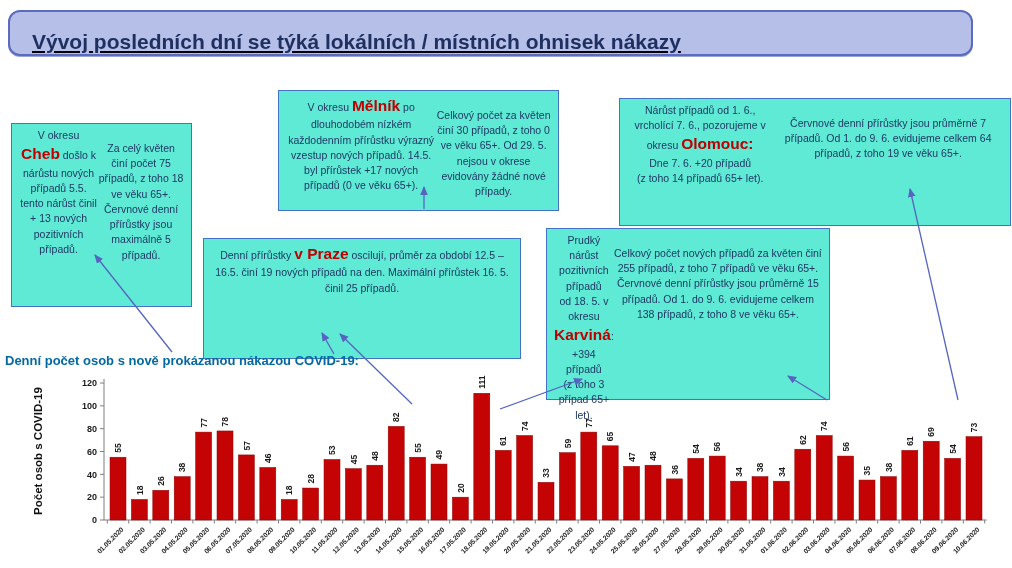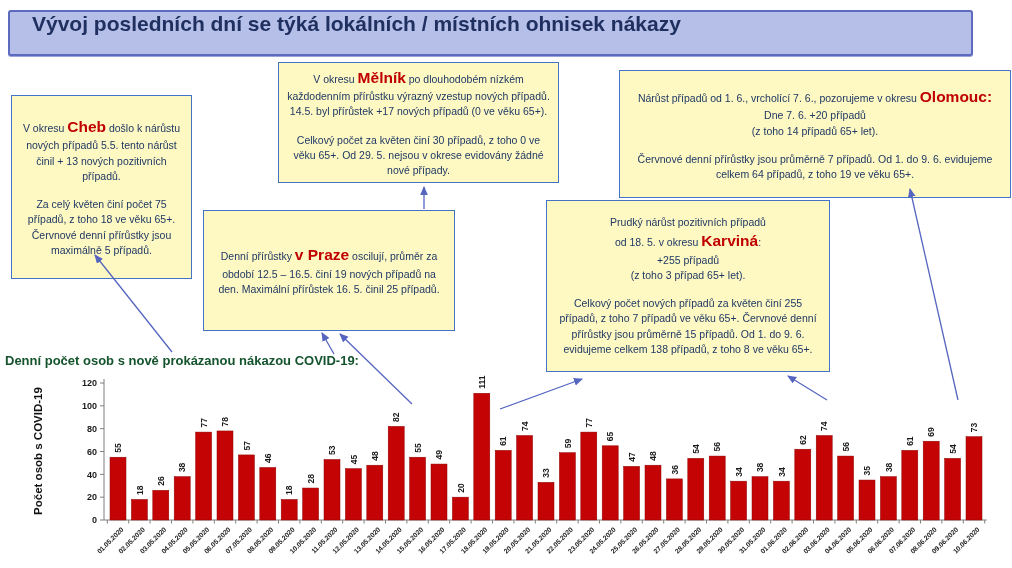--- a/index.html
+++ b/index.html
@@ -1,32 +1,32 @@
 <!DOCTYPE html>
 <html><head>
 <meta charset="utf-8">
 <style>
   html,body{margin:0;padding:0;background:#fff;}
   #page{position:relative;width:1012px;height:568px;background:#fff;overflow:hidden;
         font-family:"Liberation Sans",sans-serif;}
   
   .banner{position:absolute;left:8px;top:10px;width:961px;height:42px;
-          background:#B5BFE7;border:2px solid #5C6BBF;border-radius:3px;
-          box-shadow:0 1px 0 #9aa3d6;display:flex;align-items:flex-start;}
+          background:#B5BFE7;border:2px solid #5C6BBF;border-radius:12px;
+          box-shadow:0 1px 0 #9aa3d6;display:flex;align-items:flex-end;text-decoration:underline;}
   .banner span{font-size:21px;font-weight:700;color:#1F3060;padding-left:22px;white-space:nowrap;}
   
-  .callout{position:absolute;background:#fef9c3;border:1.6px solid #4472C4;
+  .callout{position:absolute;background:#5eead4;border:1.6px solid #4472C4;
            color:#1F3864;font-size:10.5px;line-height:1.45;text-align:center;
-           display:flex;flex-direction:column;justify-content:center;
-           padding:4px 7px;box-sizing:border-box;}
+           display:flex;flex-direction:row;justify-content:center;
+           padding:4px 7px;box-sizing:border-box;margin-top:28px;}
   .para{margin:0;}
   .para + .para{margin-top:13px;}
   .region{color:#C00000;font-weight:700;font-size:15.5px;}
   
-  .chart-title{position:absolute;left:5px;top:353px;font-size:13px;font-weight:700;color:#14532d;white-space:nowrap;}
+  .chart-title{position:absolute;left:5px;top:353px;font-size:13px;font-weight:700;color:#0369a1;white-space:nowrap;}
   .ylabel{position:absolute;left:-47px;top:445px;width:170px;text-align:center;
           transform:rotate(-90deg);font-size:11.5px;font-weight:700;color:#111;white-space:nowrap;}
   #chart-svg{position:absolute;left:0;top:368px;font-family:"Liberation Sans",sans-serif;}
   
   .overlay{position:absolute;left:0;top:0;pointer-events:none;}
   .overlay line{stroke:#5565C0;stroke-width:1.3;}
 </style>
 </head>
 <body>
 
@@ -48,29 +48,29 @@
 
   <div class="callout" style="left:619px;top:70px;width:392px;height:128px">
     <div class="para">
       <div><span>Nárůst případů od 1. 6., vrcholící 7. 6., pozorujeme v okresu </span><span class="region">Olomouc:</span></div>
       <div>Dne 7. 6. +20 případů</div>
       <div>(z toho 14 případů 65+ let).</div>
     </div>
     <div class="para">Červnové denní přírůstky jsou průměrně 7 případů. Od 1. do 9. 6. evidujeme celkem 64 případů, z toho 19 ve věku 65+.</div>
   </div>
 
-  <div class="callout" style="left:203px;top:210px;width:252px;height:121px">
+  <div class="callout" style="left:203px;top:210px;width:318px;height:121px">
     <div class="para"><span>Denní přírůstky </span><span class="region">v Praze</span><span> oscilují, průměr za období 12.5 – 16.5. činí 19 nových případů na den. Maximální přírůstek 16. 5. činil 25 případů.</span></div>
   </div>
 
   <div class="callout" style="left:546px;top:200px;width:284px;height:172px">
     <div class="para">
       <div>Prudký nárůst pozitivních případů</div>
       <div><span>od 18. 5. v okresu </span><span class="region">Karviná</span><span>:</span></div>
-      <div>+255 případů</div>
+      <div>+394 případů</div>
       <div>(z toho 3 případ 65+ let).</div>
     </div>
     <div class="para">Celkový počet nových případů za květen činí 255 případů, z toho 7 případů ve věku 65+. Červnové denní přírůstky jsou průměrně 15 případů. Od 1. do 9. 6. evidujeme celkem 138 případů, z toho 8 ve věku 65+.</div>
   </div>
 
   <div class="chart-title">Denní počet osob s nově prokázanou nákazou COVID-19:</div>
   <div class="ylabel">Počet osob s COVID-19</div>
 
   <svg id="chart-svg" width="1012" height="200" viewBox="0 0 1012 200">
       <line x1="104" y1="11" x2="104" y2="152" stroke="#7f7f7f" stroke-width="1"></line>

